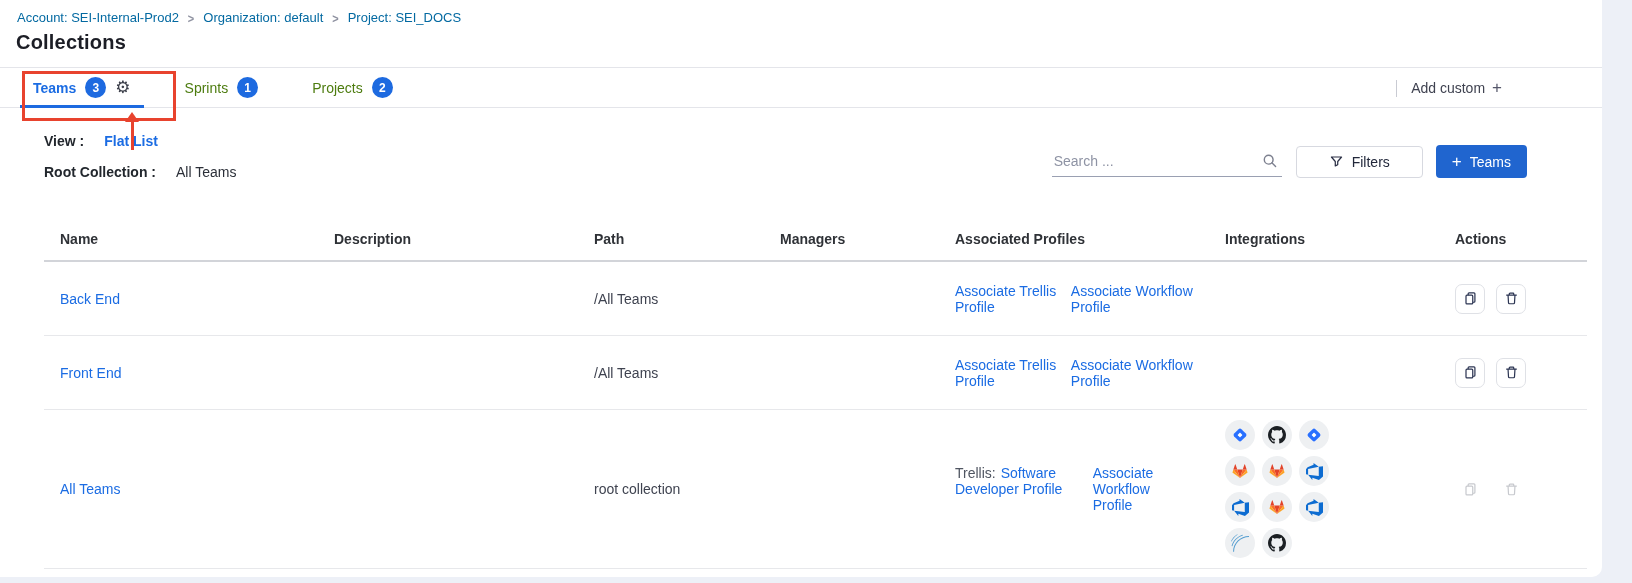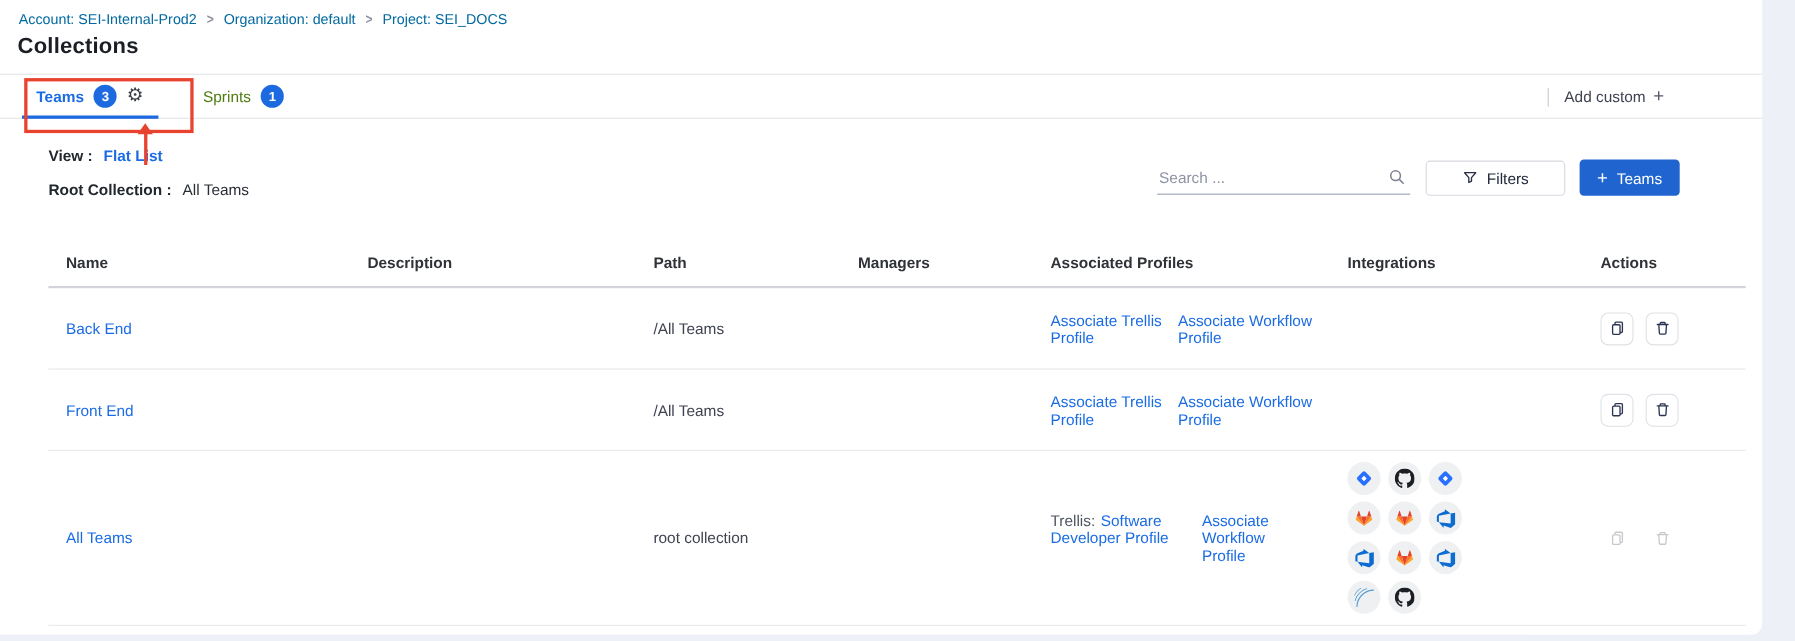--- a/index.html
+++ b/index.html
@@ -15,34 +15,34 @@
 
   
   .tabbar { position:relative; margin-top:13px; height:41px; border-top:1px solid #e4e5ea; border-bottom:1px solid #e4e5ea; display:flex; align-items:stretch; }
   .tab { position:relative; display:flex; align-items:center; gap:9px; padding:0 13px; margin-left:20px; font-size:14px; cursor:pointer; }
   .tab + .tab { margin-left:28px; }
   .tab-label { color:#4d7c0f; font-weight:500; }
   .tab.active .tab-label { color:#1b6ce3; font-weight:600; }
   .tab.active::after { content:""; position:absolute; left:0; right:0; bottom:-1px; height:3px; background:#1d6ae0; }
   .badge { display:inline-flex; align-items:center; justify-content:center; min-width:21px; height:21px; border-radius:50%; background:#1d6ae0; color:#fff; font-size:12px; font-weight:600; }
   .gear { font-size:17px; color:#3c3f4a; line-height:1; cursor:pointer; font-family:"DejaVu Sans",sans-serif; }
-  .tabbar-right { position:absolute; right:89px; top:0; height:40px; display:flex; align-items:center; gap:14px; }
+  .tabbar-right { position:absolute; right:100px; top:0; height:40px; display:flex; align-items:center; gap:14px; }
   .vdiv { width:1px; height:17px; background:#c9cbd3; }
   .add-custom { font-size:14px; color:#3f4250; cursor:pointer; display:flex; align-items:center; gap:7px; }
   .add-custom .plus { font-size:17px; color:#55576a; }
 
   
   .anno-box { position:absolute; left:22px; top:3px; width:154px; height:50px; border:3px solid #e8432e; z-index:5; pointer-events:none; }
   .anno-arrow { position:absolute; left:124px; top:44px; width:16px; height:55px; z-index:6; pointer-events:none; }
   .anno-arrow .head { position:absolute; left:1px; top:0; width:0; height:0; border-left:7px solid transparent; border-right:7px solid transparent; border-bottom:10px solid #e8432e; }
   .anno-arrow .shaft { position:absolute; left:6.5px; top:8px; width:3px; height:30px; background:#e8432e; }
 
   
   .toolbar { position:relative; height:96px; }
-  .tline { display:flex; align-items:center; gap:10px; font-size:14px; margin-left:44px; }
+  .tline { display:flex; align-items:center; gap:20px; font-size:14px; margin-left:44px; }
   .tline.v1 { padding-top:25px; }
   .tline.v2 { padding-top:15px;align-items:flex-end; }
   .tlabel { font-weight:700; color:#22272d; }
   .view-link { color:#1b6ce3; font-weight:700; text-decoration:none; cursor:pointer; }
   .root-value { color:#2b2f38; font-weight:500; }
   .toolbar-right { position:absolute; top:37px; right:75px; display:flex; align-items:center; gap:13px; }
   .search-wrap { position:relative; width:230px; margin-right:1px; }
   .search-wrap input { width:100%; border:none; border-bottom:1px solid #9aa0b2; padding:7px 26px 7px 2px; font-size:14px; color:#333; outline:none; background:transparent; font-family:inherit; }
   .search-wrap input::placeholder { color:#8e93a4; }
   .search-ico { position:absolute; right:4px; top:7px; }
@@ -89,20 +89,24 @@
   <div class="tabbar">
     <div class="tab active">
       <span class="tab-label">Teams</span>
       <span class="badge">3</span>
       <span class="gear">⚙</span>
     </div>
     <div class="tab">
       <span class="tab-label">Sprints</span>
       <span class="badge">1</span>
     </div>
+    <div class="tab">
+      <span class="tab-label">Projects</span>
+      <span class="badge">2</span>
+    </div>
     <div class="tabbar-right">
       <span class="vdiv"></span>
       <span class="add-custom">
         <span>Add custom</span>
         <span class="plus">+</span>
       </span>
     </div>
 
     <div class="anno-box"></div>
     <div class="anno-arrow">

